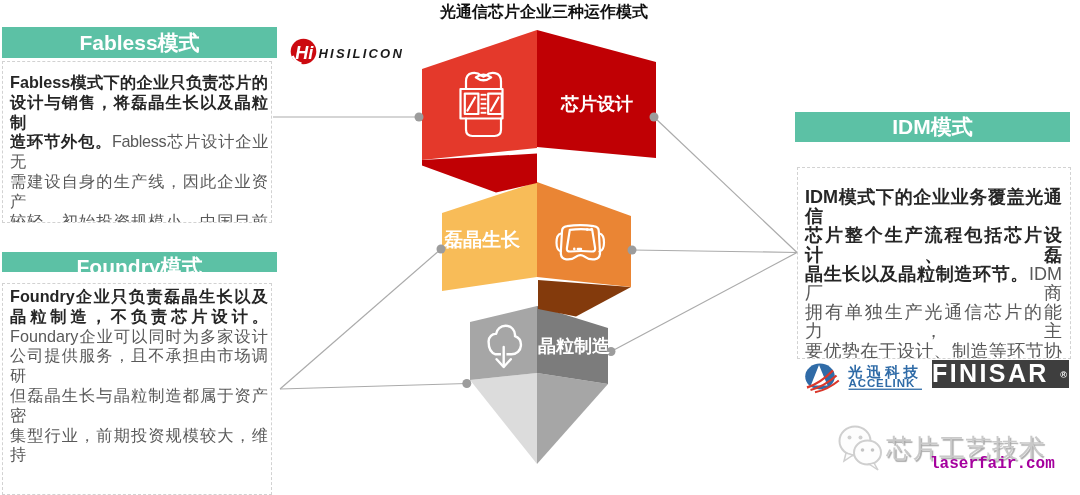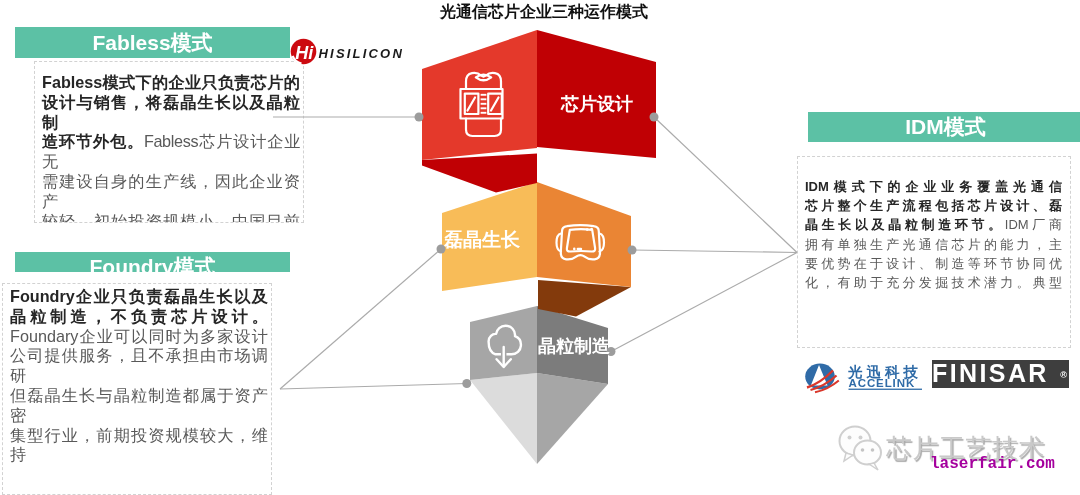--- a/index.html
+++ b/index.html
@@ -1,33 +1,33 @@
 <!DOCTYPE html>
 <html><head>
 <meta charset="utf-8">
 <style>
   html,body{margin:0;padding:0;}
   body{width:1080px;height:495px;position:relative;overflow:hidden;background:#ffffff;
        font-family:"Liberation Sans",sans-serif;}
   .hdr{position:absolute;background:#5CC1A5;color:#ffffff;font-weight:bold;
-       text-align:center;margin-left:13px;}
+       text-align:center;}
   .box{position:absolute;box-sizing:border-box;border:1.5px dashed #d2d2d2;color:#595959;overflow:hidden;}
   .box b{color:#262626;}
   .ln{text-align:justify;text-align-last:justify;}
   #svg1{position:absolute;left:0;top:0;}
 </style>
 </head>
 <body>
 
 <div style="position:absolute;left:344px;top:2px;width:400px;text-align:center;
      font-size:16px;font-weight:bold;color:#111;">光通信芯片企业三种运作模式</div>
 
 <div class="hdr" style="left:2px;top:27px;width:275px;height:31px;line-height:31px;font-size:21px;">Fabless模式</div>
 <div class="box" style="left:2px;top:61px;width:270px;height:162px;padding:11px 3px 4px 7px;
-     font-size:16.2px;line-height:19.8px;margin-left:32px;">
+     font-size:16.2px;line-height:19.8px;">
   <div class="ln"><b>Fabless模式下的企业只负责芯片的</b></div>
   <div class="ln"><b>设计与销售，将磊晶生长以及晶粒制</b></div>
   <div class="ln" style="letter-spacing:-0.35px;"><b>造环节外包。</b>Fabless芯片设计企业无</div>
   <div class="ln">需建设自身的生产线，因此企业资产</div>
   <div class="ln">较轻，初始投资规模小。中国目前大</div>
 
 </div>
 
 <div class="hdr" style="left:2px;top:252px;width:275px;height:20px;line-height:30px;font-size:21px;">Foundry模式</div>
 <div class="box" style="left:2px;top:283px;width:270px;height:212px;padding:3px 3px 4px 7px;
@@ -35,22 +35,22 @@
   <div class="ln"><b>Foundry企业只负责磊晶生长以及</b></div>
   <div class="ln"><b>晶粒制造，不负责芯片设计。</b></div>
   <div class="ln">Foundary企业可以同时为多家设计</div>
   <div class="ln">公司提供服务，且不承担由市场调研</div>
   <div class="ln">但磊晶生长与晶粒制造都属于资产密</div>
   <div class="ln">集型行业，前期投资规模较大，维持</div>
 
 </div>
 
 <div class="hdr" style="left:795px;top:112px;width:275px;height:30px;line-height:30px;font-size:21px;">IDM模式</div>
-<div class="box" style="left:797px;top:156px;width:274px;height:192px;padding:20px 8px 4px 7px;
-     font-size:13px;line-height:19.2px;">
+<div class="box" style="left:797px;top:167px;width:274px;height:192px;padding:20px 8px 4px 7px;
+     font-size:18px;line-height:19.2px;">
   <div class="ln"><b>IDM模式下的企业业务覆盖光通信</b></div>
   <div class="ln"><b>芯片整个生产流程包括芯片设计、磊</b></div>
   <div class="ln"><b>晶生长以及晶粒制造环节。</b>IDM厂商</div>
   <div class="ln">拥有单独生产光通信芯片的能力，主</div>
   <div class="ln">要优势在于设计、制造等环节协同优</div>
   <div class="ln">化，有助于充分发掘技术潜力。典型</div>
 
 </div>
 
 <div style="position:absolute;left:290px;top:38px;width:120px;height:30px;">

